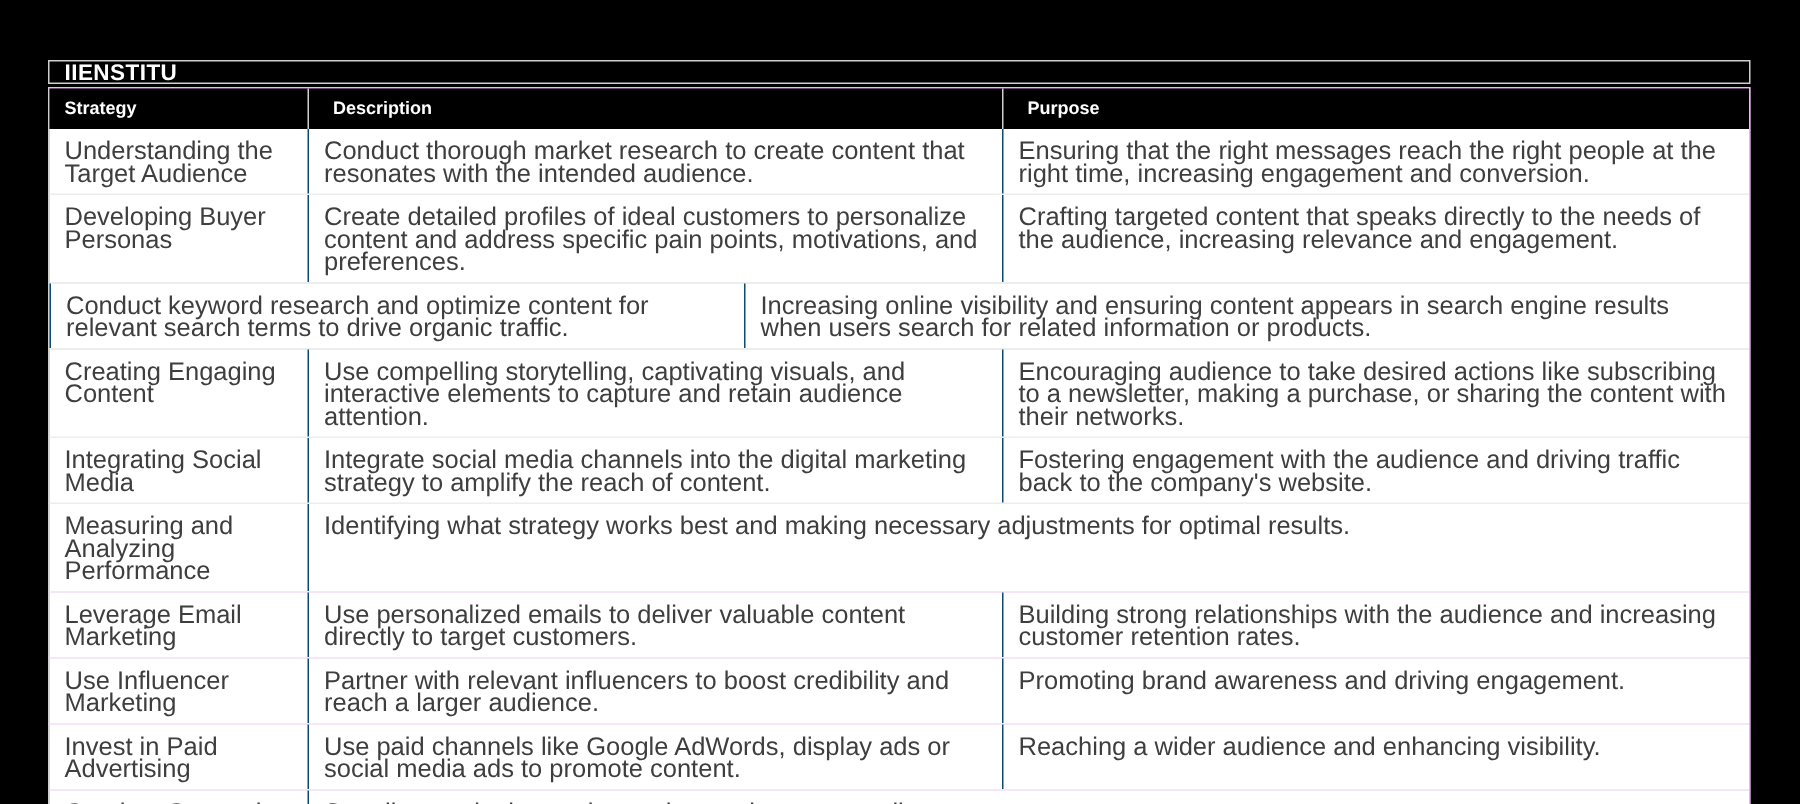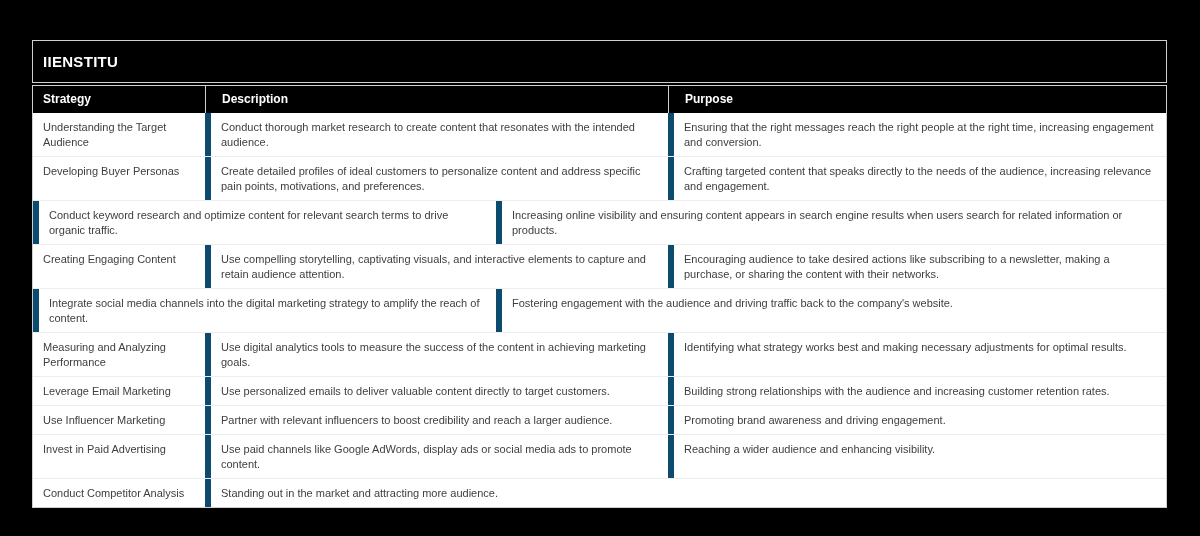--- a/index.html
+++ b/index.html
@@ -9,21 +9,21 @@
   .panel {
     position: absolute;
     left: 32px;
     top: 40px;
     width: 1135px;
   }
 
   .title-bar {
     background: #000000;
     border: 1px solid #cfcfcf;
-    height: 43px;
+    height: 16px;
     display: flex;
     align-items: center;
     padding: 0 10px;
     margin-bottom: 2px;
   }
   .title-bar span {
     color: #ffffff;
     font-size: 15px;
     font-weight: bold;
     letter-spacing: 0.3px;
@@ -48,25 +48,25 @@
   .thead .c2, .thead .c3 { border-left: 1px solid #cfcfcf; padding-left: 16px; }
 
   .trow {
     display: flex;
     background: #ffffff;
     border-bottom: 1px solid #ededed;
   }
   .trow:last-child { border-bottom: none; }
   .td {
     color: #3e3e3e;
-    font-size: 11px;
+    font-size: 17px;
     line-height: 15px;
     padding: 6.5px 10px;
   }
-  .trow .c2, .trow .c3 { border-left: 6px solid #0c4a6e; }
+  .trow .c2, .trow .c3 { border-left: 1px solid #0c4a6e; }
 
   .c1 { width: 172px; flex: 0 0 172px; }
   .c2 { width: 463px; flex: 0 0 463px; }
   .c3 { flex: 1 1 auto; }
 </style>
 </head>
 <body>
 
 <div class="panel">
 
@@ -99,27 +99,27 @@
       <div class="td c3">Increasing online visibility and ensuring content appears in search engine results when users search for related information or products.</div>
     </div>
 
     <div class="trow">
       <div class="td c1">Creating Engaging Content</div>
       <div class="td c2">Use compelling storytelling, captivating visuals, and interactive elements to capture and retain audience attention.</div>
       <div class="td c3">Encouraging audience to take desired actions like subscribing to a newsletter, making a purchase, or sharing the content with their networks.</div>
     </div>
 
     <div class="trow">
+      <div class="td c1">Integrating Social Media</div>
       <div class="td c2">Integrate social media channels into the digital marketing strategy to amplify the reach of content.</div>
       <div class="td c3">Fostering engagement with the audience and driving traffic back to the company's website.</div>
     </div>
 
     <div class="trow">
       <div class="td c1">Measuring and Analyzing Performance</div>
-      <div class="td c2">Use digital analytics tools to measure the success of the content in achieving marketing goals.</div>
       <div class="td c3">Identifying what strategy works best and making necessary adjustments for optimal results.</div>
     </div>
 
     <div class="trow">
       <div class="td c1">Leverage Email Marketing</div>
       <div class="td c2">Use personalized emails to deliver valuable content directly to target customers.</div>
       <div class="td c3">Building strong relationships with the audience and increasing customer retention rates.</div>
     </div>
 
     <div class="trow">

